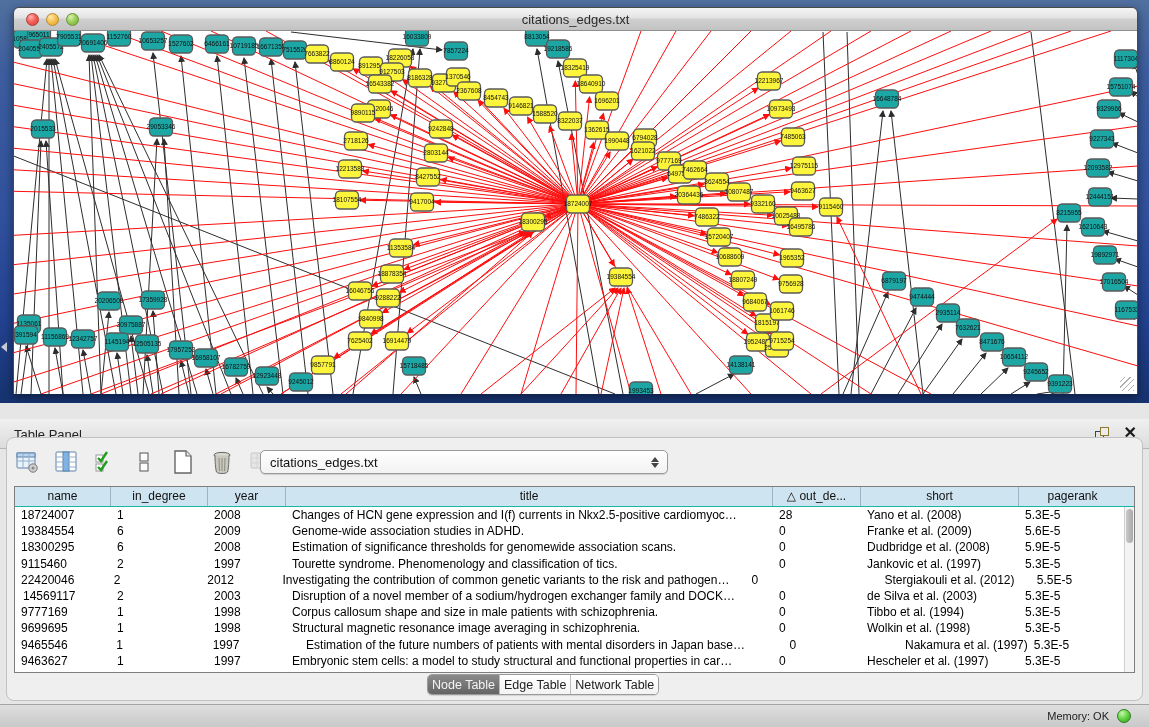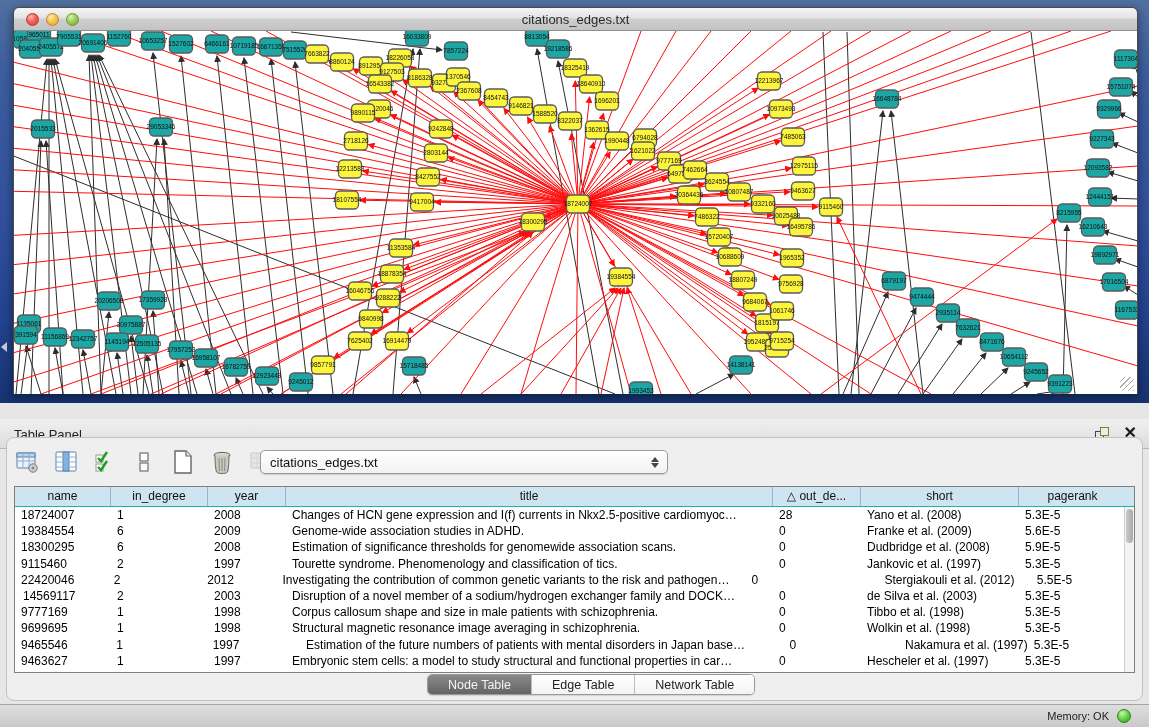--- a/index.html
+++ b/index.html
@@ -64,21 +64,21 @@
   .tbody { position:relative; }
   .tr { display:flex; height:16.2px; cursor:default; }
   .td { font-size:12px; color:#000; line-height:16px; padding-left:6px; overflow:hidden; white-space:nowrap; }
   .vscroll { position:absolute; right:0px; top:20px; width:10px; height:165px; background:#f4f4f4; border-left:1px solid #cfcfcf; }
   .vthumb { position:absolute; left:1px; top:2px; width:7px; height:34px; border-radius:4px;
     background:linear-gradient(90deg,#c9c9c9,#a9a9a9); cursor:pointer; }
 
   
   .tabs { position:absolute; left:427px; top:271px; height:21px; display:flex; border:1px solid #9a9a9a;
     border-radius:5px; overflow:hidden; background:#fff; box-shadow:0 1px 1px rgba(0,0,0,.12); }
-  .tab { padding:0 20px; font-size:12.5px; line-height:20px; color:#222; background:linear-gradient(180deg,#ffffff,#f3f3f3);
+  .tab { padding:0 4px; font-size:12.5px; line-height:20px; color:#222; background:linear-gradient(180deg,#ffffff,#f3f3f3);
     border-right:1px solid #bdbdbd; cursor:pointer; white-space:nowrap; }
   .tab:last-child { border-right:none; }
   .tab.active { background:linear-gradient(180deg,#8a8a8a,#646464); color:#f4f4f4; }
 
   
   .statusbar { position:absolute; left:0; top:301px; width:100%; height:23px;
     background:linear-gradient(180deg,#dedede,#c9c9c9); border-top:1px solid #a3a3a3; }
   .mem-label { position:absolute; right:40px; top:5px; font-size:11px; color:#222; }
   .mem-dot { position:absolute; right:18px; top:4px; width:14px; height:14px; border-radius:50%;
     background:radial-gradient(circle at 35% 28%, #c8f5b0 0%, #5fd33f 50%, #2f9c1e 100%); border:1px solid #2f7d1c; }
@@ -960,21 +960,21 @@
             <div class="td" style="width: 88px;">0</div>
             <div class="td" style="width: 158px;">de Silva et al. (2003)</div>
             <div class="td" style="width: 107px;">5.3E-5</div>
           </div>
           <div class="tr">
             <div class="td" style="width: 96px;">9777169</div>
             <div class="td" style="width: 97px;">1</div>
             <div class="td" style="width: 78px;">1998</div>
             <div class="td" style="width: 487px;">Corpus callosum shape and size in male patients with schizophrenia.</div>
             <div class="td" style="width: 88px;">0</div>
-            <div class="td" style="width: 158px;">Tibbo et al. (1998)</div>
+            <div class="td" style="width: 158px;">Tibbo et al. (1994)</div>
             <div class="td" style="width: 107px;">5.3E-5</div>
           </div>
           <div class="tr">
             <div class="td" style="width: 96px;">9699695</div>
             <div class="td" style="width: 97px;">1</div>
             <div class="td" style="width: 78px;">1998</div>
             <div class="td" style="width: 487px;">Structural magnetic resonance image averaging in schizophrenia.</div>
             <div class="td" style="width: 88px;">0</div>
             <div class="td" style="width: 158px;">Wolkin et al. (1998)</div>
             <div class="td" style="width: 107px;">5.3E-5</div>

